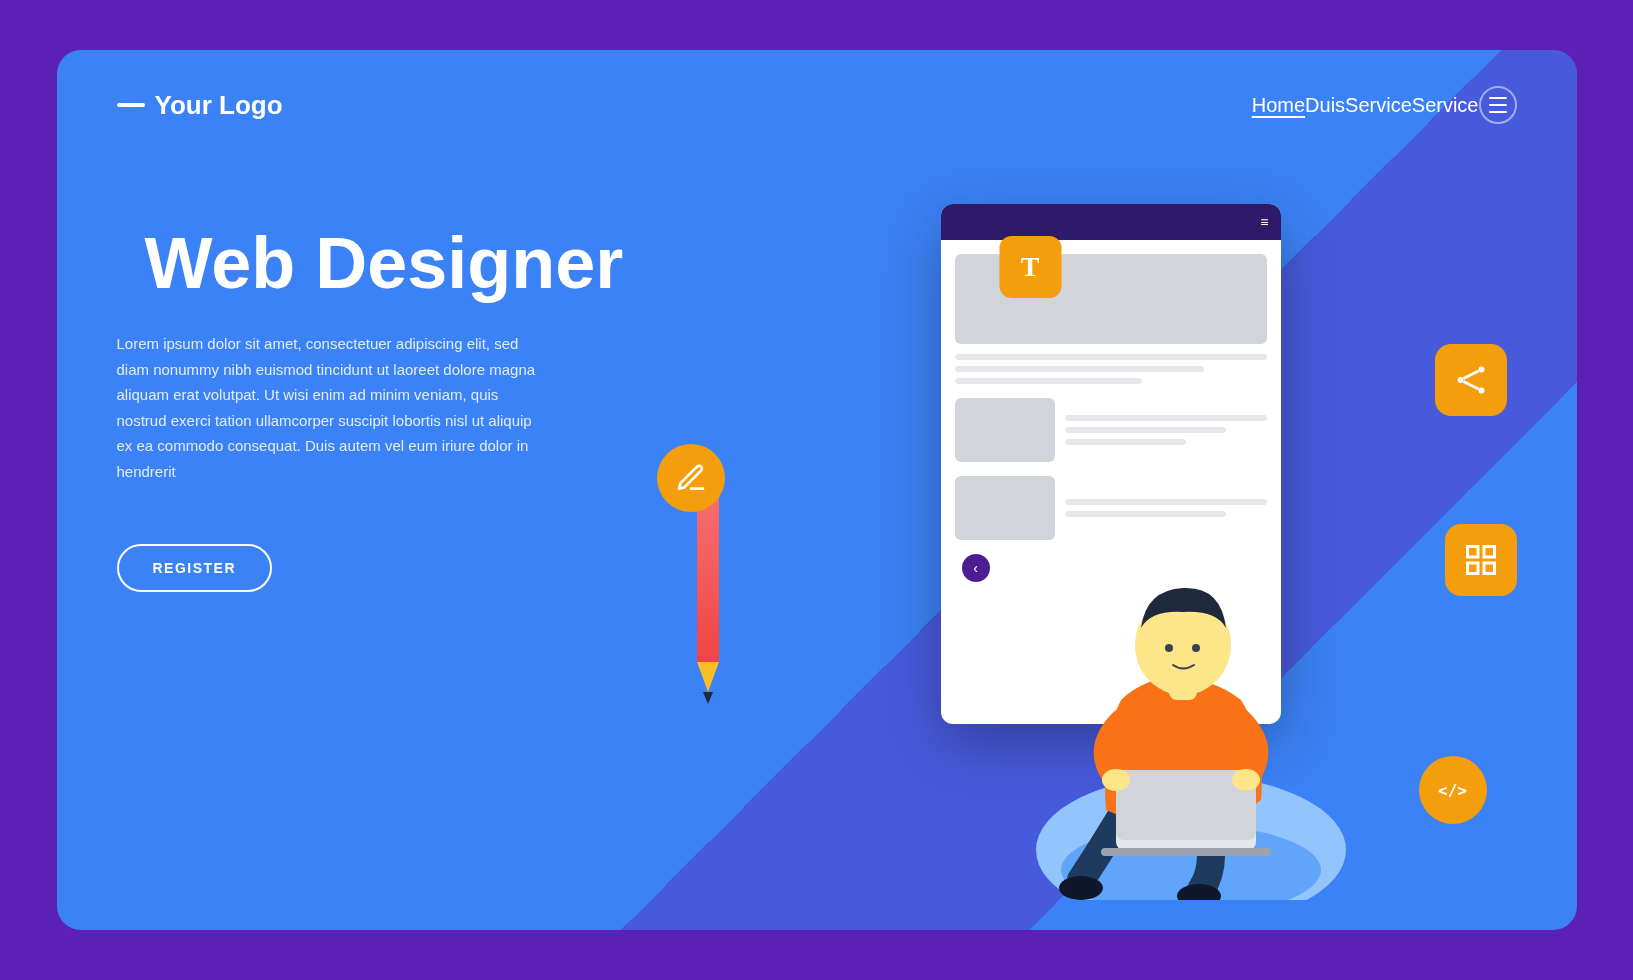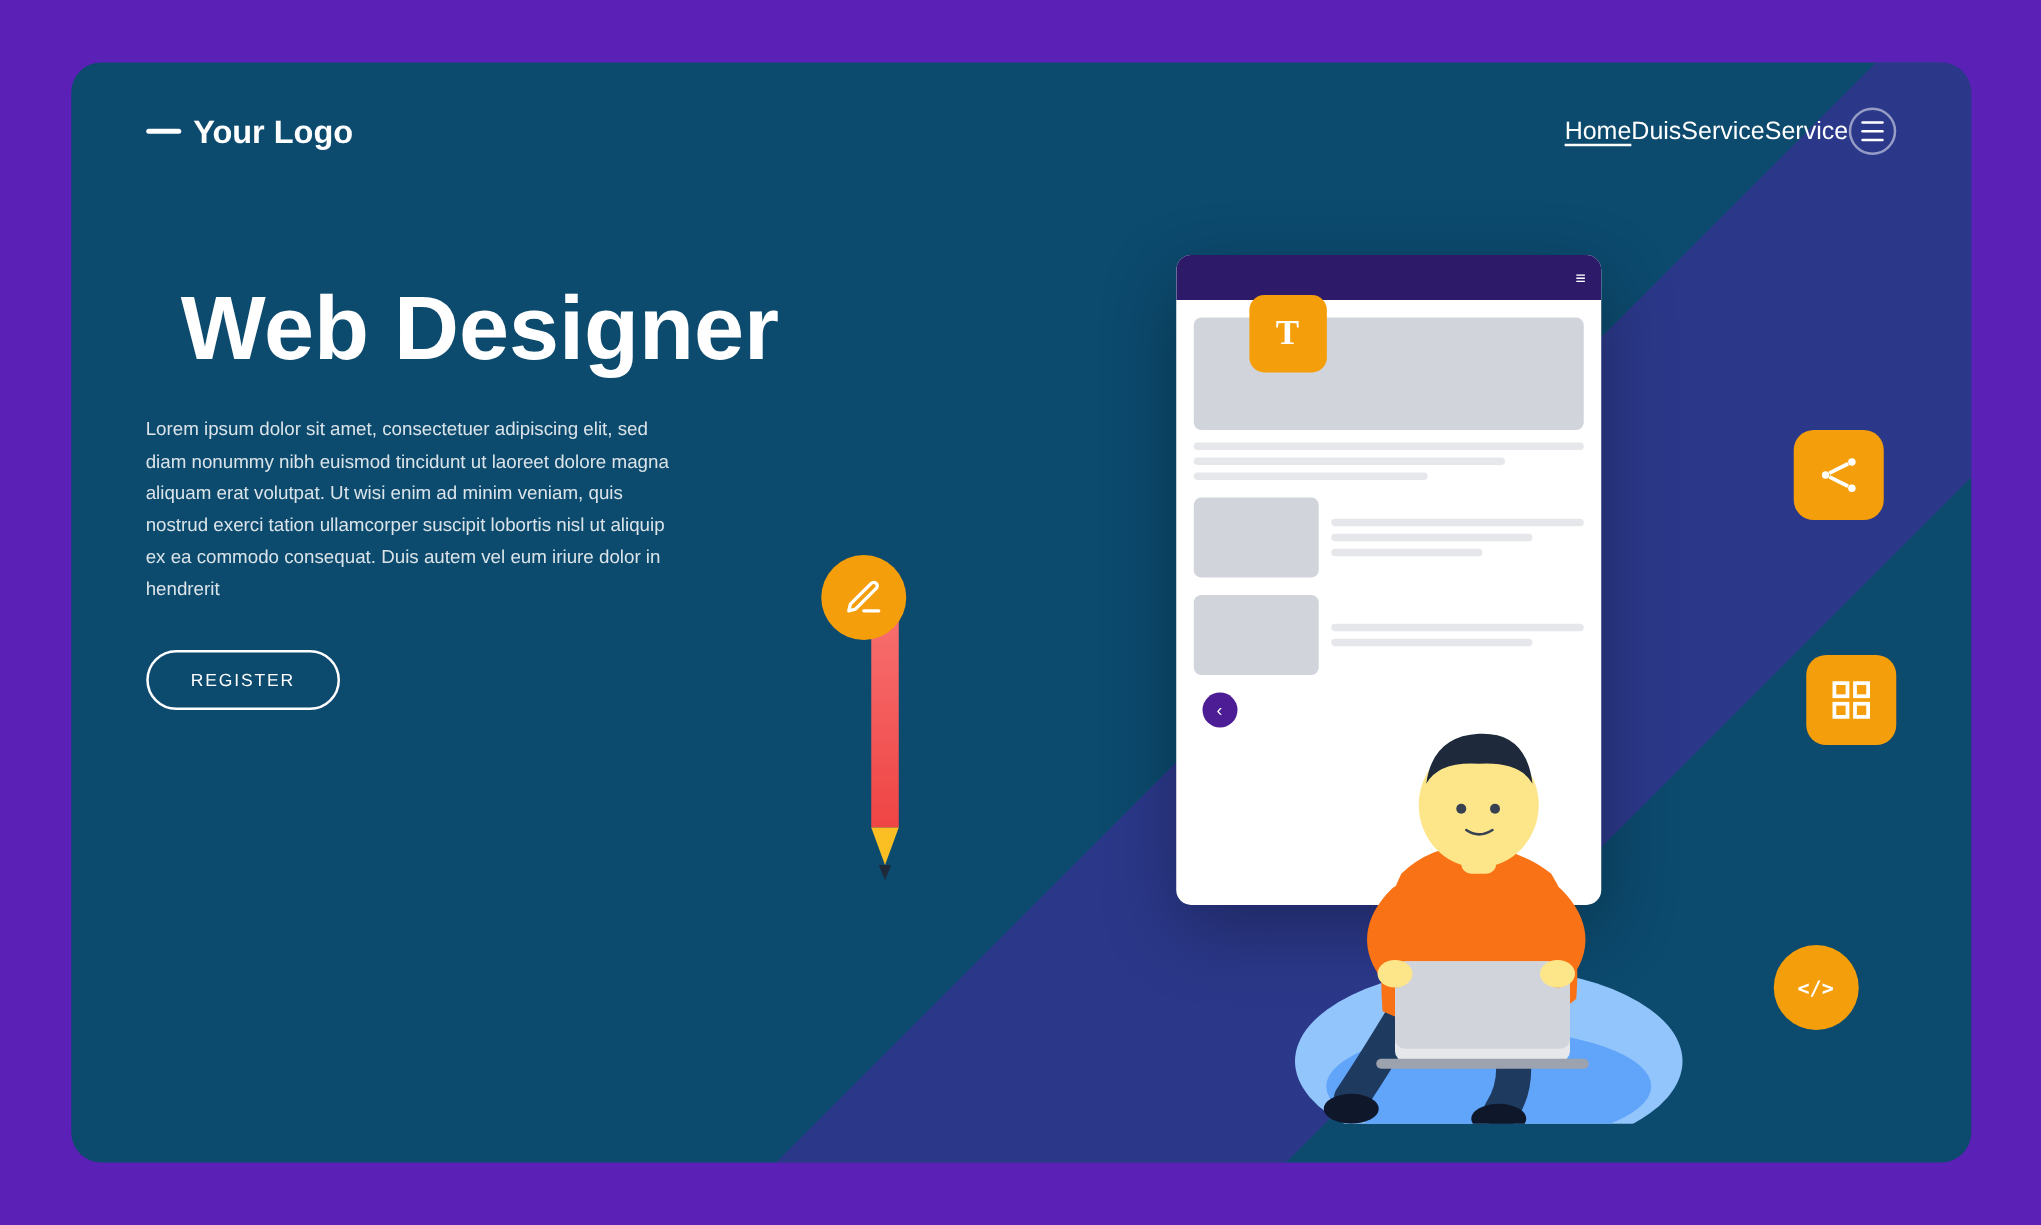--- a/index.html
+++ b/index.html
@@ -8,21 +8,21 @@
       height: 980px;
       background: #5b21b6;
       display: flex;
       align-items: center;
       justify-content: center;
       font-family: 'Arial', sans-serif;
     }
     .outer-frame {
       width: 1520px;
       height: 880px;
-      background: #0c4a6e;
+      background: #3b82f6;
       border-radius: 24px;
       position: relative;
       overflow: hidden;
     }
     
     .diagonal-stripe {
       position: absolute;
       top: 0;
       left: 0;
       width: 100%;
@@ -139,27 +139,28 @@
       padding: 16px 36px;
       border-radius: 50px;
       border: none;
       cursor: pointer;
       text-transform: uppercase;
     }
     .btn-register {
       background: transparent;
       color: #fff;
       font-size: 14px;
-      font-weight: 400;
+      font-weight: 700;
       letter-spacing: 1.5px;
       padding: 14px 34px;
       border-radius: 50px;
       border: 2px solid #fff;
       cursor: pointer;
       text-transform: uppercase;
+      margin-top: 24px;
     }
     
     .right-section {
       flex: 1;
       position: relative;
       height: 720px;
       display: flex;
       align-items: center;
       justify-content: center;
     }

